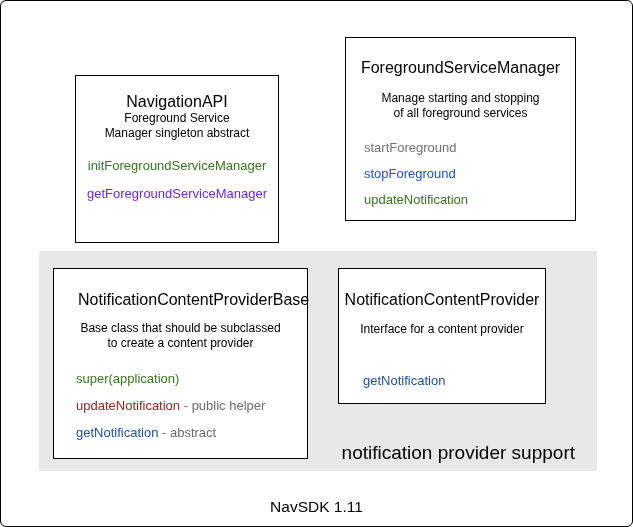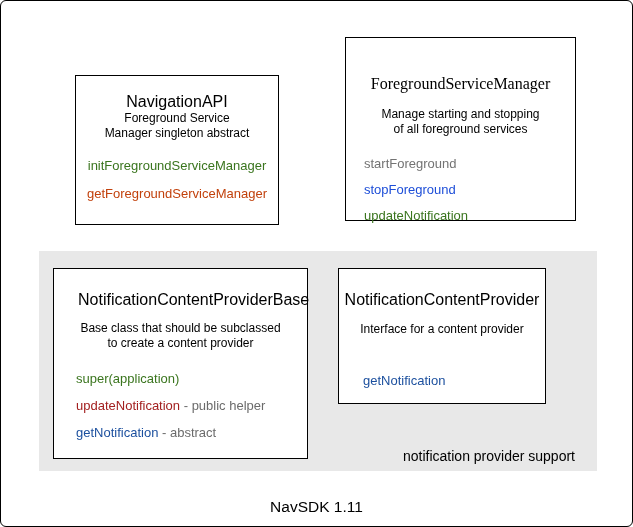--- a/index.html
+++ b/index.html
@@ -18,44 +18,44 @@
 
   .group-panel {
     position: absolute;
     left: 38px; top: 250px;
     width: 558px; height: 220px;
     background: var(--panel-bg, #e8e8e8);
   }
   .group-label {
     position: absolute;
     right: 22px; bottom: 7px;
-    font-size: 14px;
+    font-size: 19px;
     color: #000;
     white-space: nowrap;
   }
 
   .class-box {
     position: absolute;
     box-sizing: border-box;
     border: 1px solid #000;
     background: #fff;
   }
-  .box-navigation-api        { left: 74px;  top: 74px;  width: 204px; height: 150px; }
+  .box-navigation-api        { left: 74px;  top: 74px;  width: 204px; height: 168px; }
   .box-fg-service-manager    { left: 344px; top: 36px;  width: 231px; height: 184px; }
   .box-ncp-base              { left: 52px;  top: 267px; width: 255px; height: 191px; }
   .box-ncp                   { left: 337px; top: 267px; width: 208px; height: 136px; }
 
   .box-title {
     text-align: center;
     font-size: 16px;
     line-height: 19px;
     white-space: nowrap;
   }
   .box-navigation-api .box-title     { margin-top: 16px; }
-  .box-fg-service-manager .box-title { margin-top: 36px; font-family: Liberation Serif, serif; }
+  .box-fg-service-manager .box-title { margin-top: 20px; }
   .box-ncp-base .box-title           { margin-top: 21px; padding-left: 24px; }
   .box-ncp .box-title                { margin-top: 21px; }
 
   .box-desc {
     text-align: center;
     font-size: 12px;
     line-height: 15px;
   }
   .box-navigation-api .box-desc     {  }
   .box-fg-service-manager .box-desc { margin-top: 14px; }
@@ -101,21 +101,21 @@
     <div class="box-title">NavigationAPI</div>
     <div class="box-desc">
       <div>Foreground Service</div>
       <div>Manager singleton abstract</div>
     </div>
     <div class="methods centered">
       <div class="method">
         <span class="m-name" style="color: rgb(58, 117, 30);">initForegroundServiceManager</span>
       </div>
       <div class="method">
-        <span class="m-name" style="color: #c2410c;">getForegroundServiceManager</span>
+        <span class="m-name" style="color: #6d28d9;">getForegroundServiceManager</span>
       </div>
     </div>
   </div>
 
   <div class="class-box box-fg-service-manager">
     <div class="box-title">ForegroundServiceManager</div>
     <div class="box-desc">
       <div>Manage starting and stopping</div>
       <div>of all foreground services</div>
     </div>

